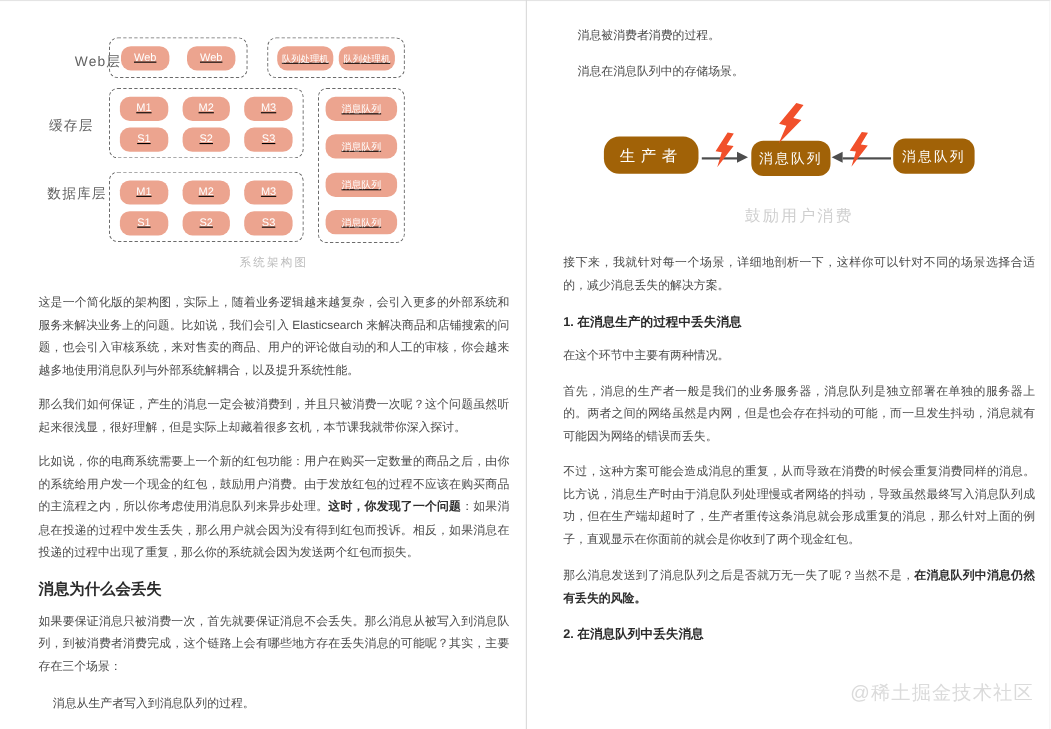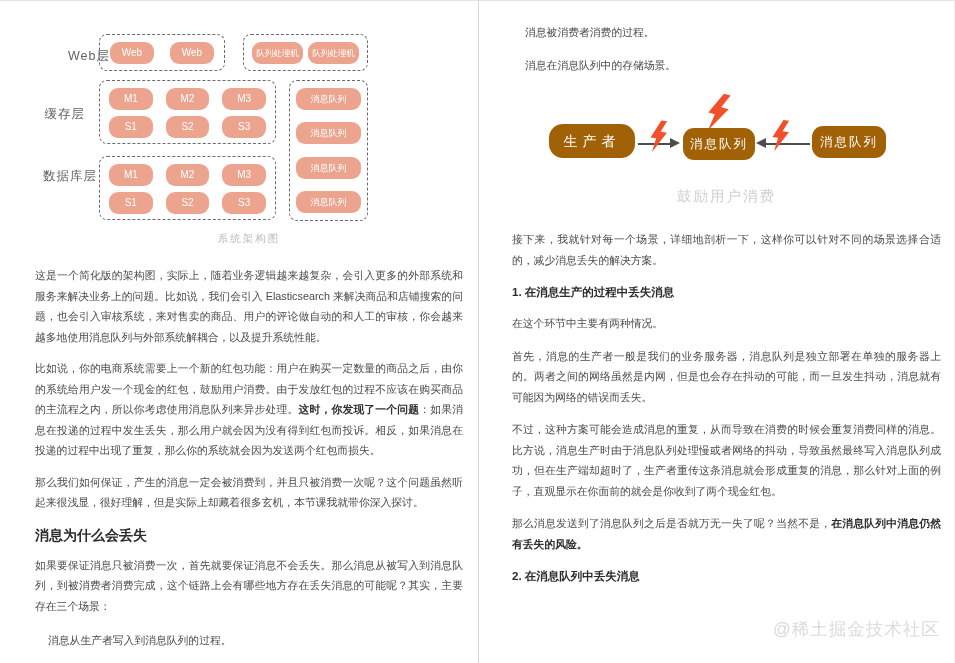--- a/index.html
+++ b/index.html
@@ -18,21 +18,21 @@
   .para { font-size:10.8px; line-height:20.5px; color:#4a4a4a; margin:0 0 11px; text-align:justify; }
   .col-right .para { margin-bottom:12px; }
   .li { padding-left:13px; margin-bottom:9px; }
   .emph { font-weight:bold; color:#2d2d2d; }
   .h-big { font-size:14px; font-weight:bold; color:#2b2b2b; margin:14px 0 10px; }
   .h-sub { font-size:11.5px; font-weight:bold; color:#2b2b2b; margin:15px 0 13px; }
 
   
   .arch-figure { position:relative; height:240px; margin:12px 0 13px; }
   .tier-label { position:absolute; font-size:12.5px; color:#616161; text-align:right; letter-spacing:1px; }
-  .dashed { position:absolute; border:1.5px dashed #6b6b6b; border-radius:8px; box-sizing:border-box; }
+  .dashed { position:absolute; border:1.5px dashed #6b6b6b; border-radius:8px; box-sizing:border-box;text-decoration:underline; }
   .sbox { background:#eca48f; border-radius:9px; color:#fff; text-align:center;
           height:22px; line-height:22px; overflow:hidden; white-space:nowrap; }
   .row-flex { display:flex; align-items:center; justify-content:space-between; padding:6px 10px; }
   .grid-6 { display:grid; grid-template-columns:repeat(3,1fr); gap:6px 13px; padding:7px 9px; }
   .qcol { display:flex; flex-direction:column; justify-content:space-between; padding:7px 6px; }
   .fig-caption { position:absolute; left:0; right:0; text-align:center; color:#bcbcbc; letter-spacing:2px; }
   .arch-caption { top:220px; font-size:10.5px; }
 
   
   .loss-figure { position:relative; height:122px; margin:4px 0 20px; }
@@ -101,23 +101,23 @@
       <div class="sbox" style="font-size:9px;">消息队列</div>
       <div class="sbox" style="font-size:9px;">消息队列</div>
       <div class="sbox" style="font-size:9px;">消息队列</div>
     </div>
 
     <div class="fig-caption arch-caption">系统架构图</div>
   </div>
 
   <p class="para"><span>这是一个简化版的架构图，实际上，随着业务逻辑越来越复杂，会引入更多的外部系统和服务来解决业务上的问题。比如说，我们会引入 Elasticsearch 来解决商品和店铺搜索的问题，也会引入审核系统，来对售卖的商品、用户的评论做自动的和人工的审核，你会越来越多地使用消息队列与外部系统解耦合，以及提升系统性能。</span></p>
 
+  <p class="para"><span>那么我们如何保证，产生的消息一定会被消费到，并且只被消费一次呢？这个问题虽然听起来很浅显，很好理解，但是实际上却藏着很多玄机，本节课我就带你深入探讨。</span></p>
+
   <p class="para"><span>比如说，你的电商系统需要上一个新的红包功能：用户在购买一定数量的商品之后，由你的系统给用户发一个现金的红包，鼓励用户消费。由于发放红包的过程不应该在购买商品的主流程之内，所以你考虑使用消息队列来异步处理。</span><span class="emph">这时，你发现了一个问题</span><span>：如果消息在投递的过程中发生丢失，那么用户就会因为没有得到红包而投诉。相反，如果消息在投递的过程中出现了重复，那么你的系统就会因为发送两个红包而损失。</span></p>
-
-  <p class="para"><span>那么我们如何保证，产生的消息一定会被消费到，并且只被消费一次呢？这个问题虽然听起来很浅显，很好理解，但是实际上却藏着很多玄机，本节课我就带你深入探讨。</span></p>
 
   <div class="h-big">消息为什么会丢失</div>
 
   <p class="para"><span>如果要保证消息只被消费一次，首先就要保证消息不会丢失。那么消息从被写入到消息队列，到被消费者消费完成，这个链路上会有哪些地方存在丢失消息的可能呢？其实，主要存在三个场景：</span></p>
 
   <p class="para li" style="margin-top:14px;"><span>消息从生产者写入到消息队列的过程。</span></p>
 </div>
 
 <div class="col col-right">
 

